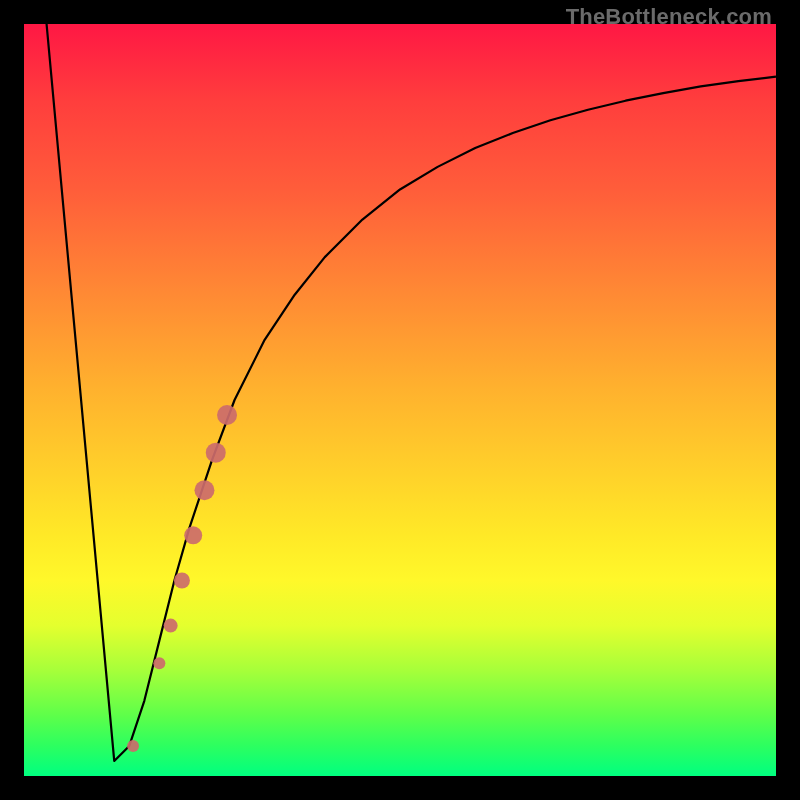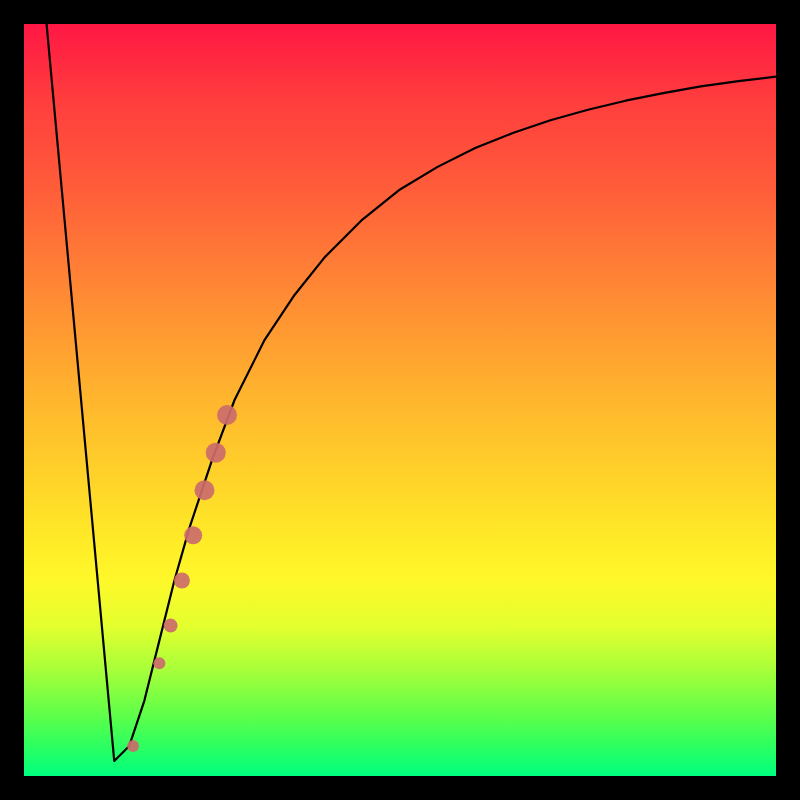--- a/index.html
+++ b/index.html
@@ -64,13 +64,14 @@
           <circle cx="135.36" cy="639.20" r="6" fill="#cc6b6b" fill-opacity="0.92"></circle>
           <circle cx="146.64" cy="601.60" r="7" fill="#cc6b6b" fill-opacity="0.92"></circle>
           <circle cx="157.92" cy="556.48" r="8" fill="#cc6b6b" fill-opacity="0.92"></circle>
           <circle cx="169.20" cy="511.36" r="9" fill="#cc6b6b" fill-opacity="0.92"></circle>
           <circle cx="180.48" cy="466.24" r="10" fill="#cc6b6b" fill-opacity="0.92"></circle>
           <circle cx="191.76" cy="428.64" r="10" fill="#cc6b6b" fill-opacity="0.92"></circle>
           <circle cx="203.04" cy="391.04" r="10" fill="#cc6b6b" fill-opacity="0.92"></circle>
         </g>
     </svg>
   </div>
+  <div class="watermark">TheBottleneck.com</div>
 </div>
 
 </body></html>

